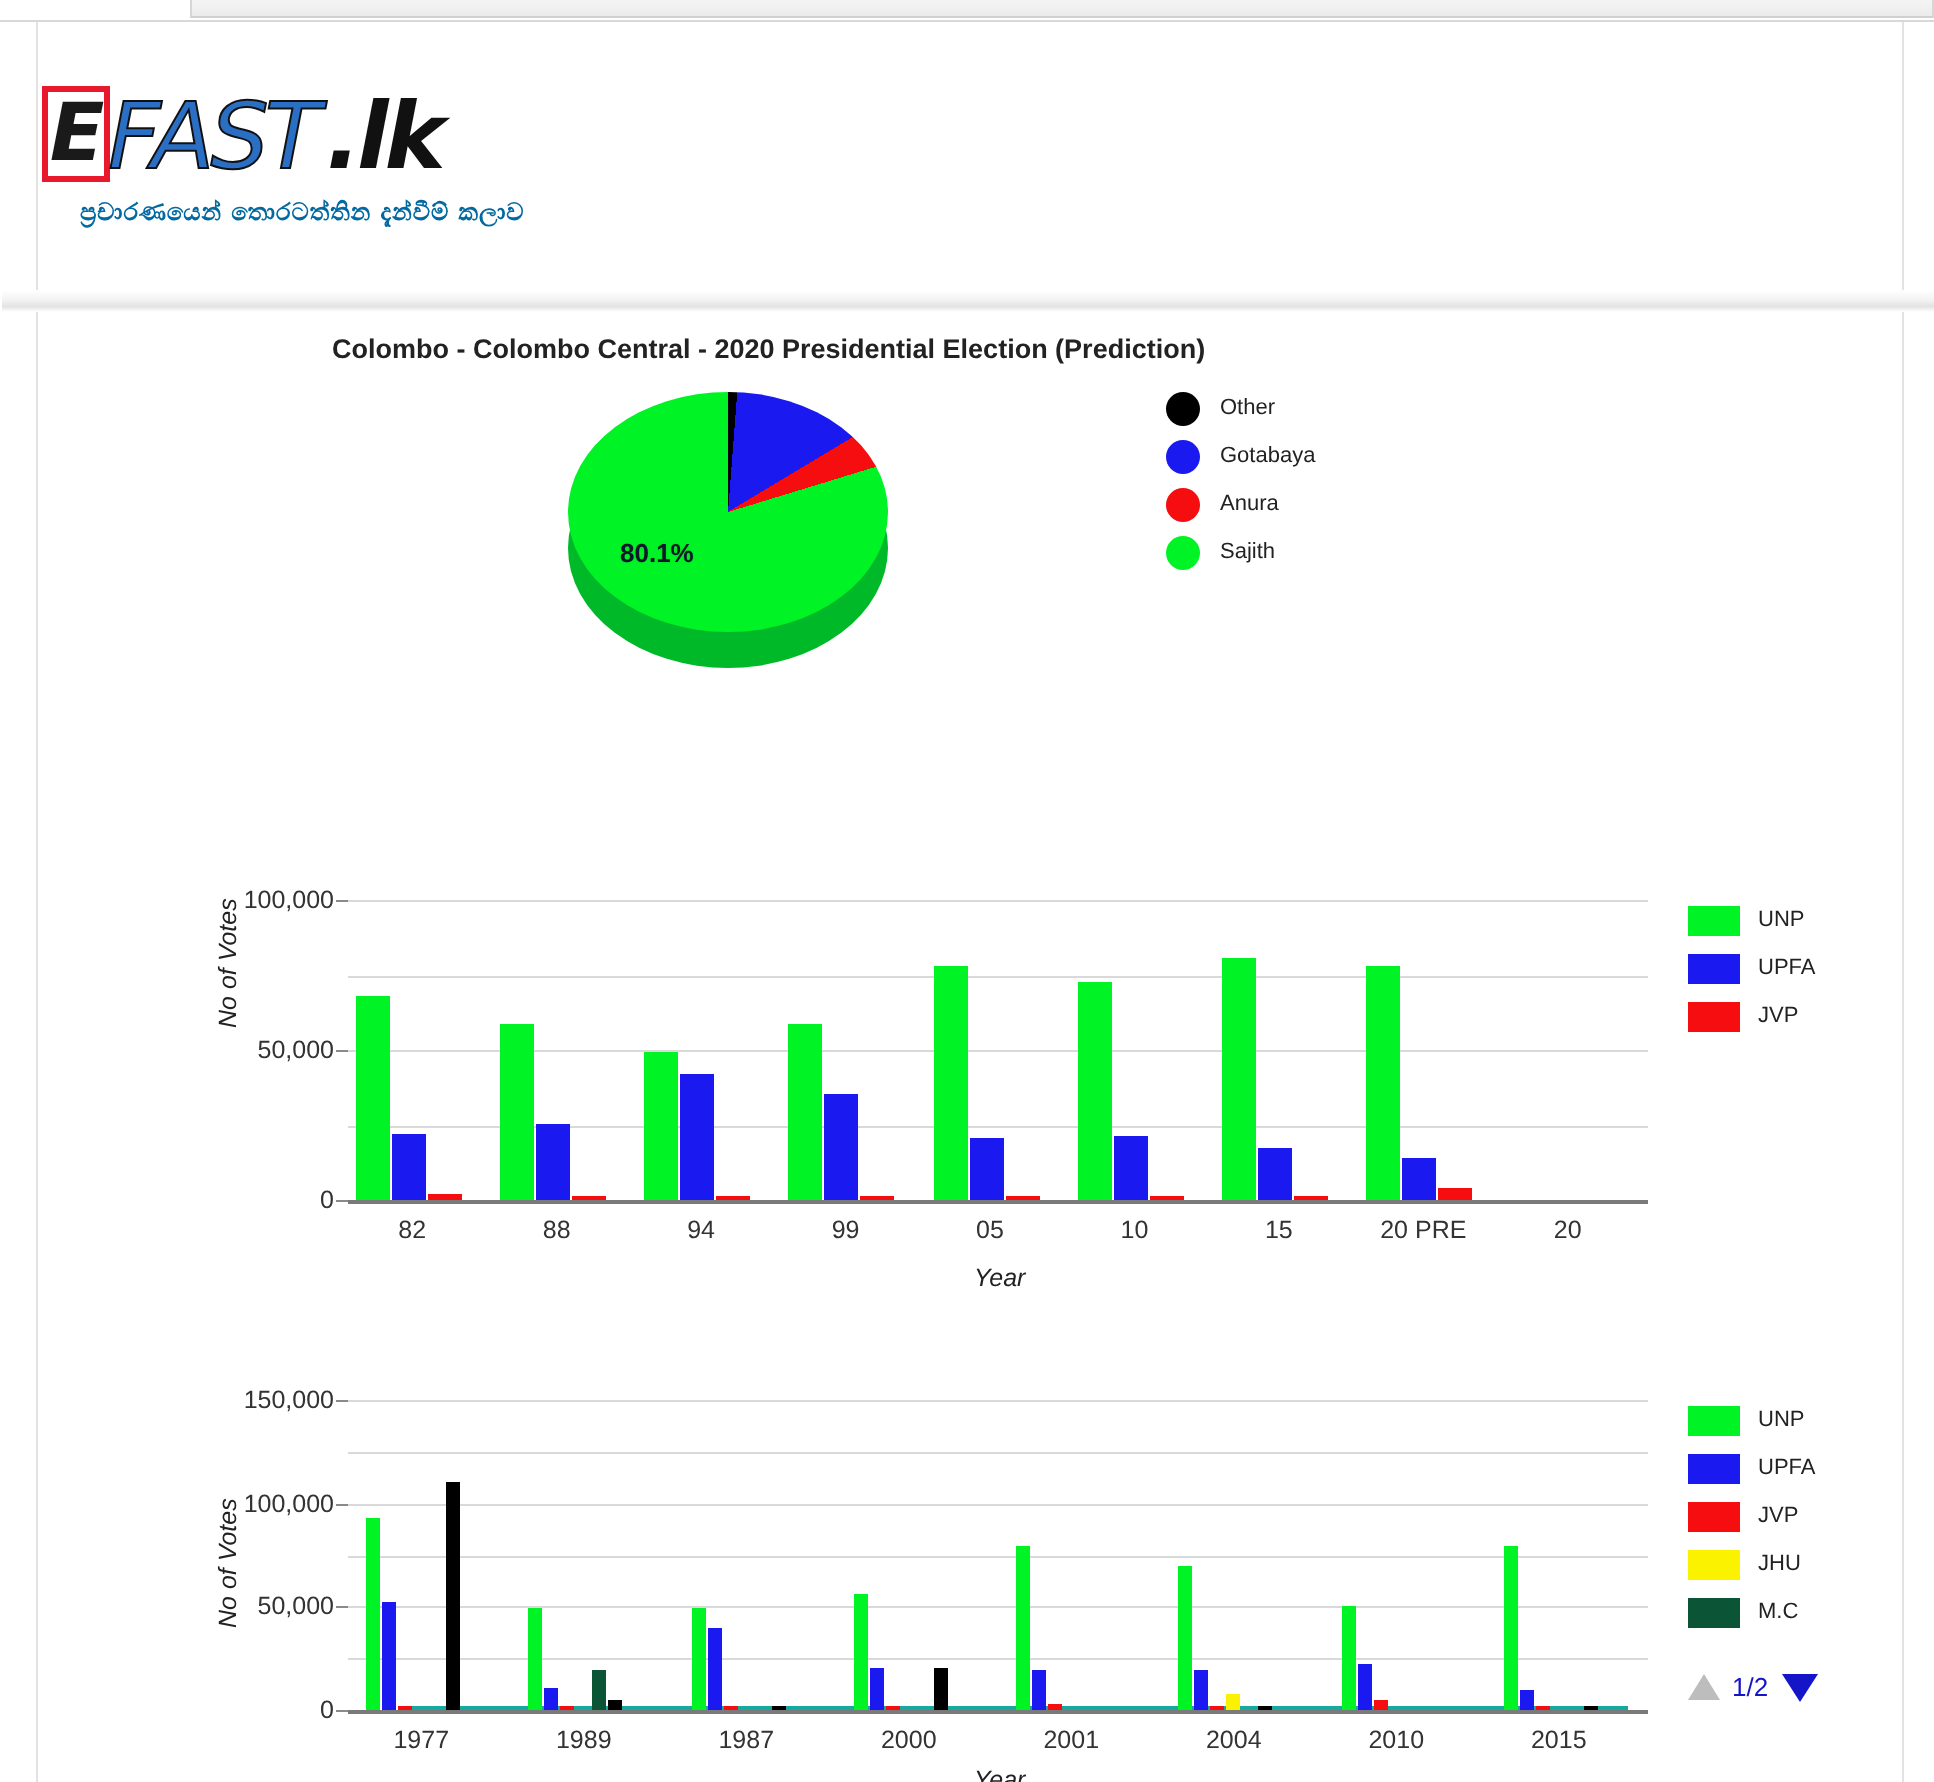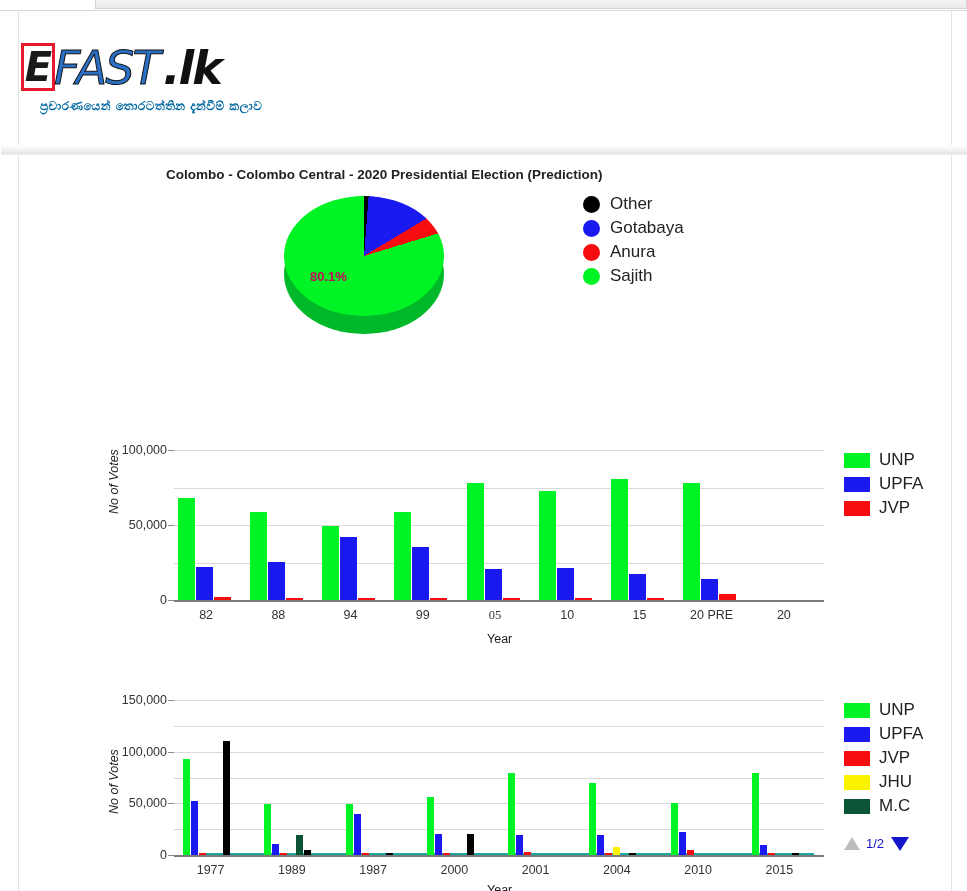--- a/index.html
+++ b/index.html
@@ -88,21 +88,21 @@
   .chart-block { position:absolute; }
   .chart-title {
     position:absolute;
     font-family:"Liberation Sans", sans-serif;
     font-weight:bold; font-size:13.5px; color:#222222;
     white-space:nowrap;
   }
   .legend { position:absolute; }
   .legend-item {
     display:flex; align-items:center; height:24px;
-    font-size:17px; color:#222222;
+    font-size:11px; color:#222222;
   }
   .legend-swatch-rect { width:26px; height:15px; margin-right:9px; flex:0 0 auto; }
   .legend-swatch-dot {
     width:17px; height:17px; border-radius:50%;
     margin-right:10px; margin-left:4px; flex:0 0 auto;
   }
   .legend-label { white-space:nowrap; }
 
   
   #pie-wrap { position:absolute; left:283px; top:190px; width:160px; height:140px; }
@@ -117,37 +117,37 @@
     background:
       conic-gradient(
         #000000 0deg 4.4deg,
         #1a1af0 4.4deg 59deg,
         #f50d10 59deg 73deg,
         #00f425 73deg 360deg
       );
   }
   #pie-pct {
     position:absolute; left:26px; top:73px;
-    color:#be185d; font-size:13px; font-weight:bold;
+    color:#0f172a; font-size:13px; font-weight:bold;
     font-family:"Liberation Sans", sans-serif;
     text-shadow:0 0 1px rgba(0,0,0,.18);
     text-align:center;
   }
 
   
   .plot { position:absolute; }
   .axis-ylabel {
     position:absolute;
     font-style:italic; font-size:12.5px; color:#222222;
     transform:rotate(-90deg); transform-origin:left top;
     white-space:nowrap;
   }
   .axis-xlabel {
     position:absolute;
-    font-size:12.5px; color:#222222;
+    font-style:italic; font-size:12.5px; color:#222222;
     white-space:nowrap;
   }
   .ytick {
     position:absolute; right:100%; margin-right:7px;
     font-size:12.5px; color:#333333; white-space:nowrap;
     transform:translateY(-50%);
   }
   .ytick-mark {
     position:absolute; left:-6px; width:6px; height:1px; background:#8a8a8a;
   }
@@ -254,21 +254,21 @@
         <div class="bar" title="UPFA 94: 42,000" style="left: 166.056px; width: 17px; height: 63px; background: rgb(26, 26, 240);"></div>
         <div class="bar" title="JVP 94: 300" style="left: 184.056px; width: 17px; height: 2px; background: rgb(245, 13, 16);"></div>
         <div class="xtick" style="left: 176.556px; top: 158px;">94</div>
         <div class="bar" title="UNP 99: 59,000" style="left: 220.278px; width: 17px; height: 88.5px; background: rgb(0, 244, 37);"></div>
         <div class="bar" title="UPFA 99: 35,500" style="left: 238.278px; width: 17px; height: 53.25px; background: rgb(26, 26, 240);"></div>
         <div class="bar" title="JVP 99: 1,400" style="left: 256.278px; width: 17px; height: 2.1px; background: rgb(245, 13, 16);"></div>
         <div class="xtick" style="left: 248.778px; top: 158px;">99</div>
         <div class="bar" title="UNP 05: 78,000" style="left: 292.5px; width: 17px; height: 117px; background: rgb(0, 244, 37);"></div>
         <div class="bar" title="UPFA 05: 20,500" style="left: 310.5px; width: 17px; height: 30.75px; background: rgb(26, 26, 240);"></div>
         <div class="bar" title="JVP 05: 300" style="left: 328.5px; width: 17px; height: 2px; background: rgb(245, 13, 16);"></div>
-        <div class="xtick" style="left: 321px; top: 158px; font-family: Liberation Serif, serif;">05</div>
+        <div class="xtick" style="left: 321px; top: 158px;">05</div>
         <div class="bar" title="UNP 10: 73,000" style="left: 364.722px; width: 17px; height: 109.5px; background: rgb(0, 244, 37);"></div>
         <div class="bar" title="UPFA 10: 21,500" style="left: 382.722px; width: 17px; height: 32.25px; background: rgb(26, 26, 240);"></div>
         <div class="bar" title="JVP 10: 300" style="left: 400.722px; width: 17px; height: 2px; background: rgb(245, 13, 16);"></div>
         <div class="xtick" style="left: 393.222px; top: 158px;">10</div>
         <div class="bar" title="UNP 15: 81,000" style="left: 436.944px; width: 17px; height: 121.5px; background: rgb(0, 244, 37);"></div>
         <div class="bar" title="UPFA 15: 17,500" style="left: 454.944px; width: 17px; height: 26.25px; background: rgb(26, 26, 240);"></div>
         <div class="bar" title="JVP 15: 300" style="left: 472.944px; width: 17px; height: 2px; background: rgb(245, 13, 16);"></div>
         <div class="xtick" style="left: 465.444px; top: 158px;">15</div>
         <div class="bar" title="UNP 20 PRE: 78,000" style="left: 509.167px; width: 17px; height: 117px; background: rgb(0, 244, 37);"></div>
         <div class="bar" title="UPFA 20 PRE: 14,000" style="left: 527.167px; width: 17px; height: 21px; background: rgb(26, 26, 240);"></div>

